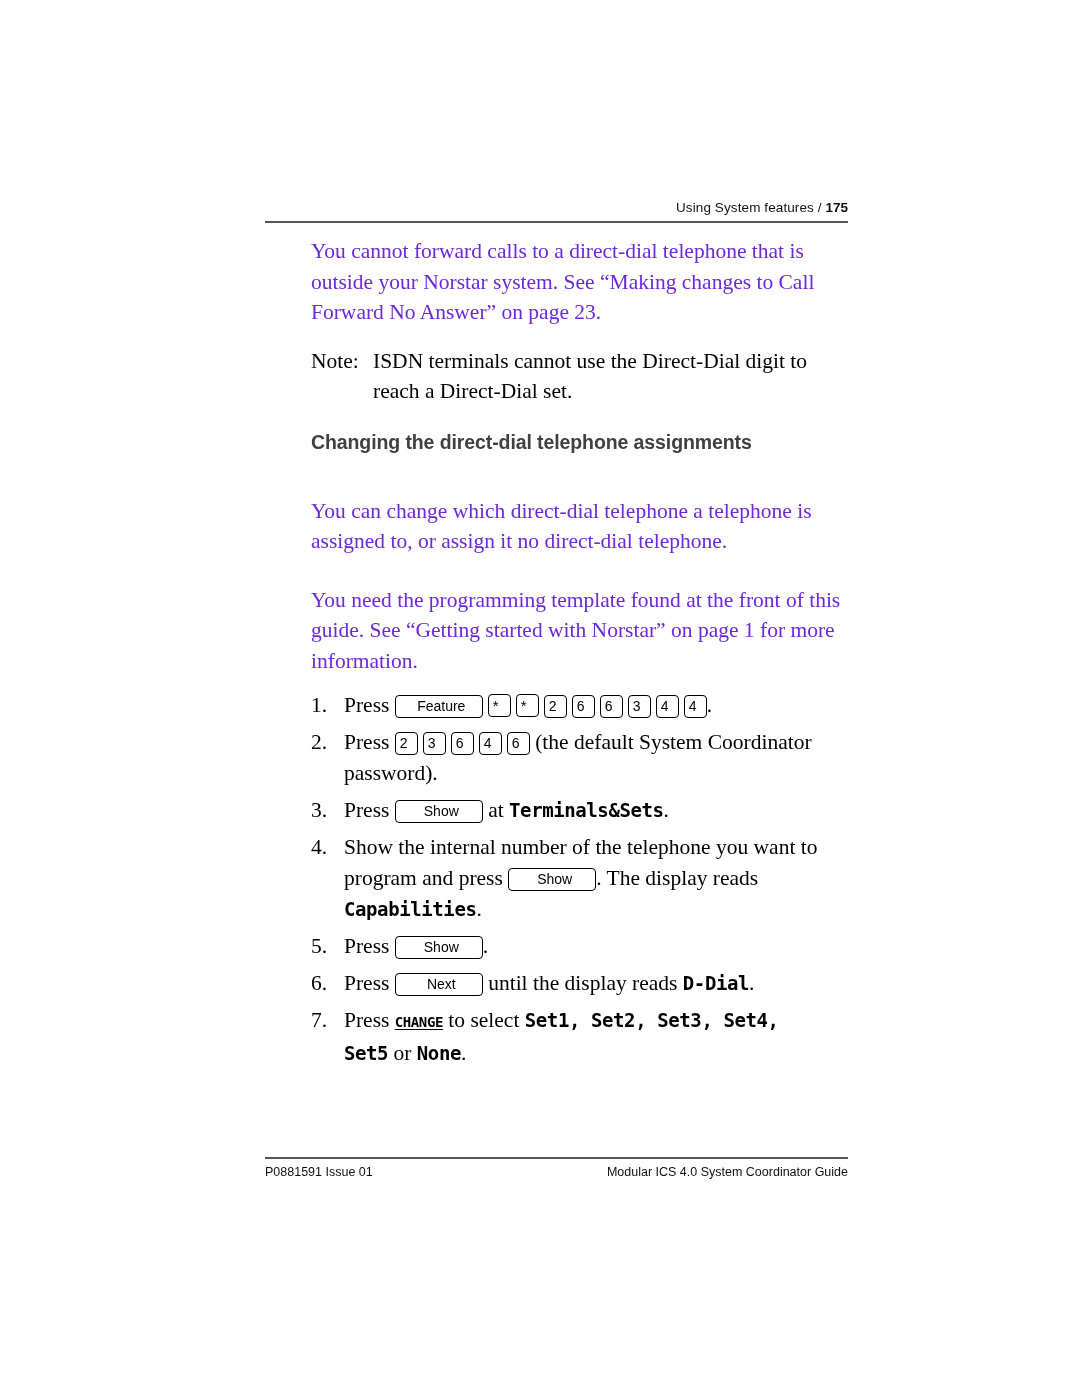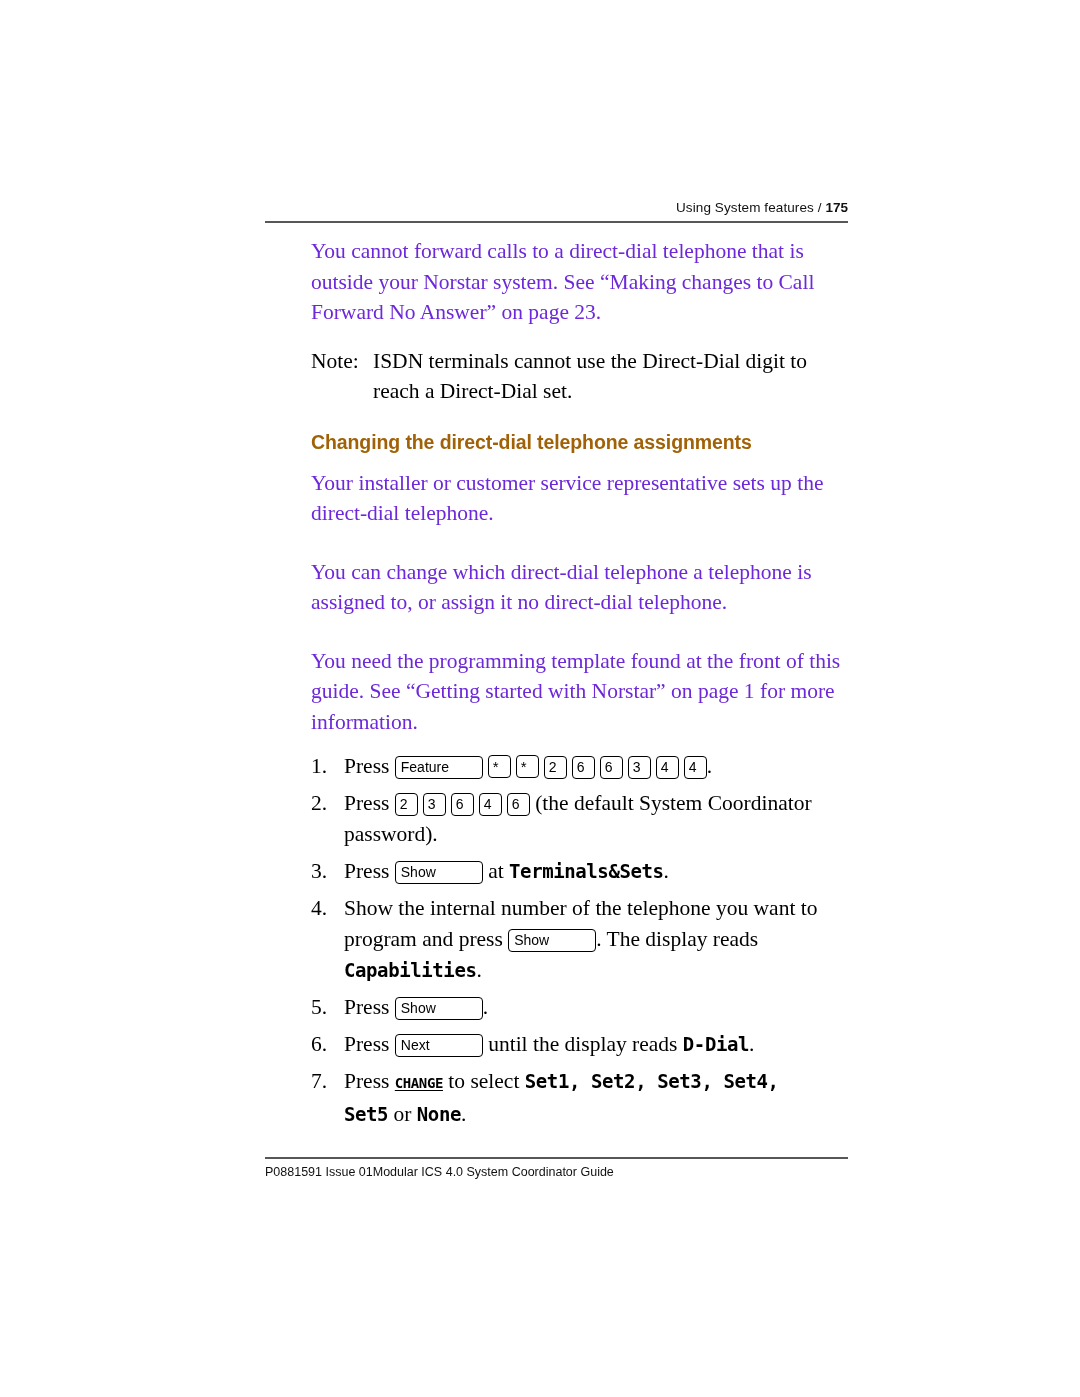--- a/index.html
+++ b/index.html
@@ -97,21 +97,21 @@
     flex: 1 1 auto;
   }
 
   
   h2.section-heading {
     margin: 0;
     font-family: "Liberation Sans", "DejaVu Sans", sans-serif;
     font-size: 19.5px;
     font-weight: bold;
     letter-spacing: -0.1px;
-    color: #a16207;
+    color: #404040;
   }
 
   
   ol.steps {
     margin: 0;
     padding: 0;
     list-style: none;
   }
   li.step {
     display: flex;
@@ -142,20 +142,21 @@
     vertical-align: 1px;
     color: #000;
     box-sizing: border-box;
     text-align: left;
     white-space: nowrap;
   }
   .key.wide {
     width: 88px;
     height: 23px;
     padding: 1px 0 4px 5px;
+    text-align: center;
   }
   .key.digit {
     width: 23px;
     height: 23px;
     padding: 1px 0 0 4px;
     text-align: left;
   }
   .key.star {
     width: 23px;
     height: 23px;
@@ -190,20 +191,21 @@
     width: 583px;
     height: 2px;
     background: #575757;
   }
   .footer {
     position: absolute;
     left: 265px;
     top: 1165px;
     width: 583px;
     display: flex;
+    justify-content: space-between;
     font-family: "Liberation Sans", "DejaVu Sans", sans-serif;
     font-size: 12.5px;
     color: #111;
   }
 </style>
 </head>
 <body>
 
 <div class="page">
 
@@ -222,21 +224,20 @@
       <span class="note-label">Note:</span>
       <span class="note-text">ISDN terminals cannot use the Direct-Dial digit to reach a Direct-Dial set.</span>
     </div>
 
     <div class="gap-24"></div>
 
     <h2 class="section-heading">Changing the direct-dial telephone assignments</h2>
 
     <div class="gap-14"></div>
 
-    <p class="body-para">Your installer or customer service representative sets up the direct-dial telephone.</p>
 
     <div class="gap-28"></div>
 
     <p class="body-para">You can change which direct-dial telephone a telephone is assigned to, or assign it no direct-dial telephone.</p>
 
     <div class="gap-28"></div>
 
     <p class="body-para">You need the programming template found at the front of this guide. See “Getting started with Norstar”  on page 1 for more information.</p>
 
     <div class="gap-14"></div>

